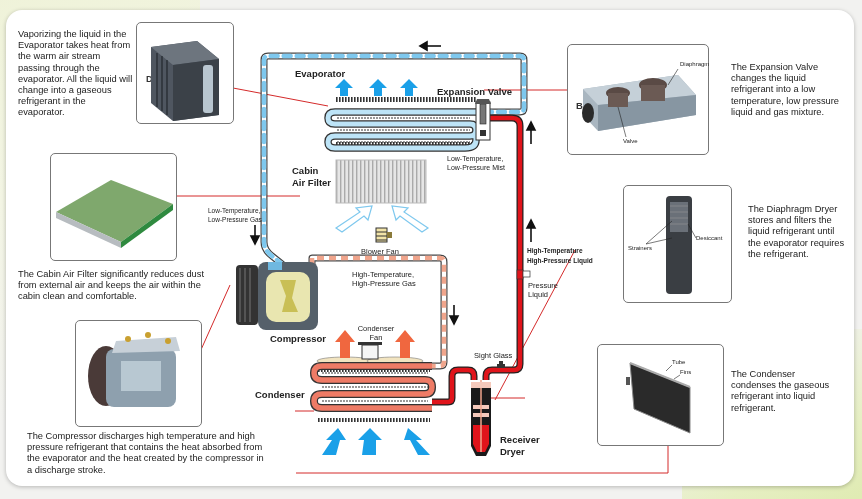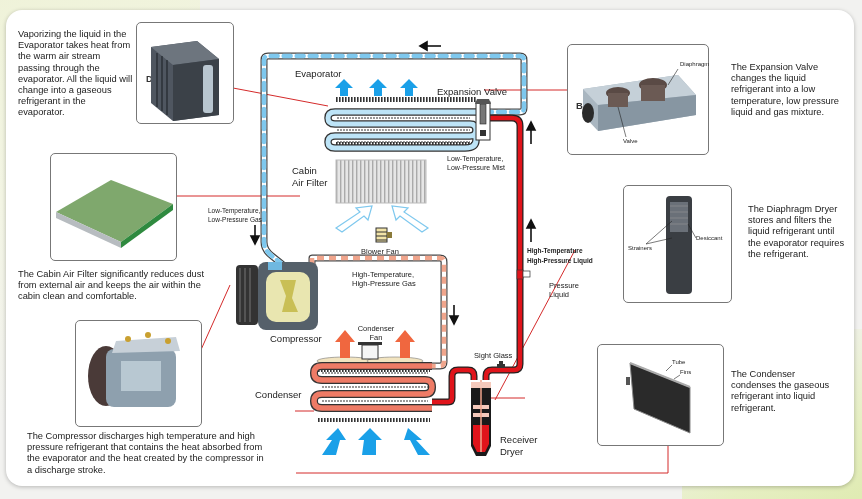--- a/index.html
+++ b/index.html
@@ -7,21 +7,21 @@
          background:#f2f2f0; font-family:"Liberation Sans", sans-serif; color:#1a1a1a; }
   .bg-leaf-tl { position:absolute; left:-60px; top:-40px; width:260px; height:560px;
          background:linear-gradient(160deg,#eef2d6 0%,#f3f5e4 40%,rgba(243,245,228,0) 75%); }
   .bg-leaf-br { position:absolute; right:-40px; bottom:-30px; width:220px; height:200px;
          background:linear-gradient(330deg,#dbe8a8 0%,#e6efc2 40%,rgba(230,239,194,0) 80%); }
   .panel { position:absolute; left:6px; top:10px; width:848px; height:476px; background:#fff;
          border-radius:16px; box-shadow:0 1px 4px rgba(0,0,0,.25); }
   .desc { position:absolute; font-size:9.3px; line-height:11.2px; color:#222; }
   .box { position:absolute; background:#fff; border:1px solid #777; border-radius:5px; }
   .box-title { position:absolute; font-size:9px; font-weight:bold; color:#333;margin-top:48px; }
-  .lbl { position:absolute; font-size:9.5px; color:#222; white-space:nowrap; }
+  .lbl { position:absolute; font-size:9.5px; color:#222; white-space:nowrap;font-weight:bold; }
   .lbl-s { position:absolute; font-size:7px; line-height:8.5px; color:#222; white-space:nowrap; }
   svg { position:absolute; left:0; top:0; }
 </style>
 </head>
 <body>
 
 <div class="bg-leaf-tl"></div>
 <div class="bg-leaf-br"></div>
 <div class="panel"></div>
 
@@ -259,21 +259,21 @@
 </div>
 <div class="lbl-s" style="left:361px;top:248px;font-size:7.5px;">Blower Fan</div>
 <div class="lbl-s" style="left:352px;top:271px;font-size:7.5px;">
   <div>High-Temperature,</div>
   <div>High-Pressure Gas</div>
 </div>
 <div class="lbl-s" style="left:527px;top:246px;font-size:6.5px;line-height:10px;font-weight:bold;">
   <div>High-Temperature</div>
   <div>High-Pressure Liquid</div>
 </div>
-<div class="lbl-s" style="left:528px;top:282px;font-size:7.5px;margin-left:21px;">
+<div class="lbl-s" style="left:528px;top:282px;font-size:7.5px;">
   <div>Pressure</div>
   <div>Liquid</div>
 </div>
 
 <div class="box" style="left:623px;top:185px;width:107px;height:116px;">
   <svg width="107" height="116" style="left:0;top:0">
     <rect x="42" y="10" width="26" height="98" rx="4" fill="#3a3e43"></rect>
     <rect x="46" y="16" width="18" height="30" fill="#6a7078"></rect>
     <g stroke="#999" stroke-width=".6">
         <line x1="46" y1="20" x2="64" y2="20"></line>

